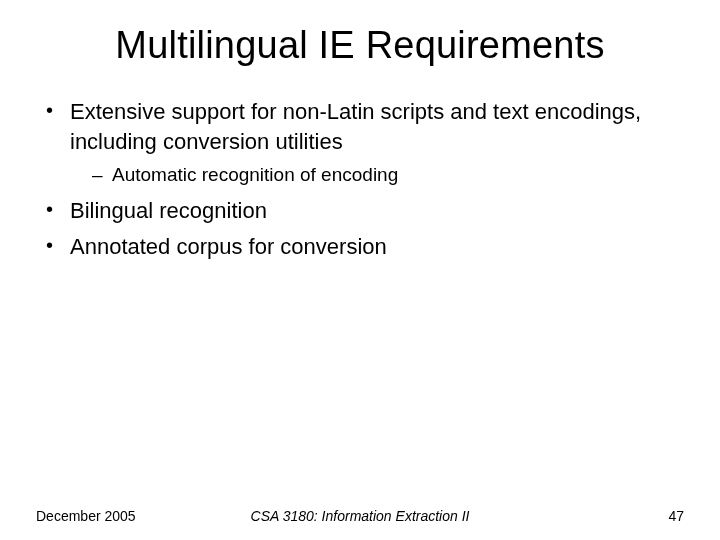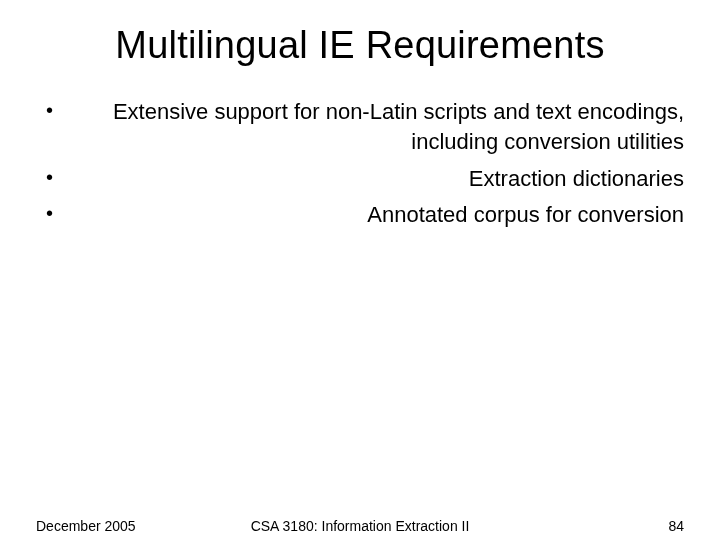--- a/index.html
+++ b/index.html
@@ -30,21 +30,20 @@
     list-style: none;
     margin: 0;
     padding: 0 0 0 6px;
     font-size: 22px;
   }
   ul.top > li {
     position: relative;
     padding-left: 28px;
     margin-bottom: 6px;
     line-height: 1.35;
-    text-align: right;
   }
   ul.top > li::before {
     content: "•";
     position: absolute;
     left: 4px;
     top: 0;
     font-size: 20px;
   }
   ul.sub {
     list-style: none;
@@ -59,52 +58,54 @@
     line-height: 1.35;
   }
   ul.sub > li::before {
     content: "–";
     position: absolute;
     left: 0;
     top: 0;
   }
   .footer {
     position: absolute;
-    bottom: 6px;
+    bottom: 16px;
     left: 36px;
     right: 36px;
     display: flex;
     justify-content: space-between;
     align-items: baseline;
     font-size: 14px;
   }
   .footer .center {
     position: absolute;
     left: 50%;
     transform: translateX(-50%);
+    font-style: italic;
   }
 </style>
 </head>
 <body>
 
 <div class="slide">
   <h1 class="title">Multilingual IE Requirements</h1>
 
   <ul class="top">
     <li>
       <span>Extensive support for non-Latin scripts and text encodings, including conversion utilities</span>
       <ul class="sub">
+        <li>Automatic recognition of encoding</li>
       </ul>
     </li>
     <li>
-      <span>Extraction dictionaries</span>
+      <span>Bilingual recognition</span>
     </li>
     <li>
       <span>Annotated corpus for conversion</span>
     </li>
   </ul>
 
   <div class="footer">
     <span>December 2005</span>
     <span class="center">CSA 3180: Information Extraction II</span>
-    <span>84</span>
+    <span>47</span>
   </div>
 </div>
 
 </body></html>

